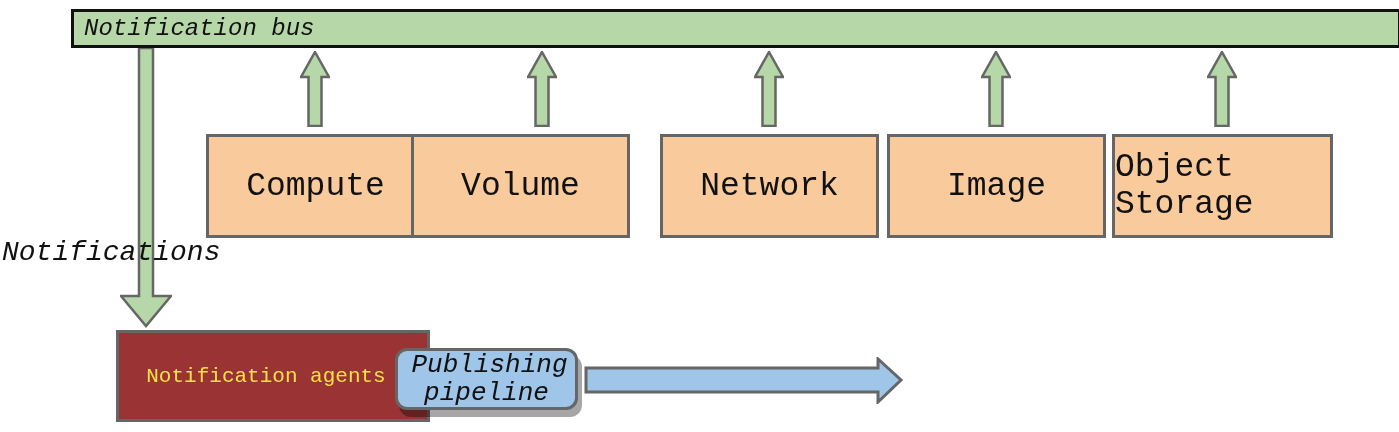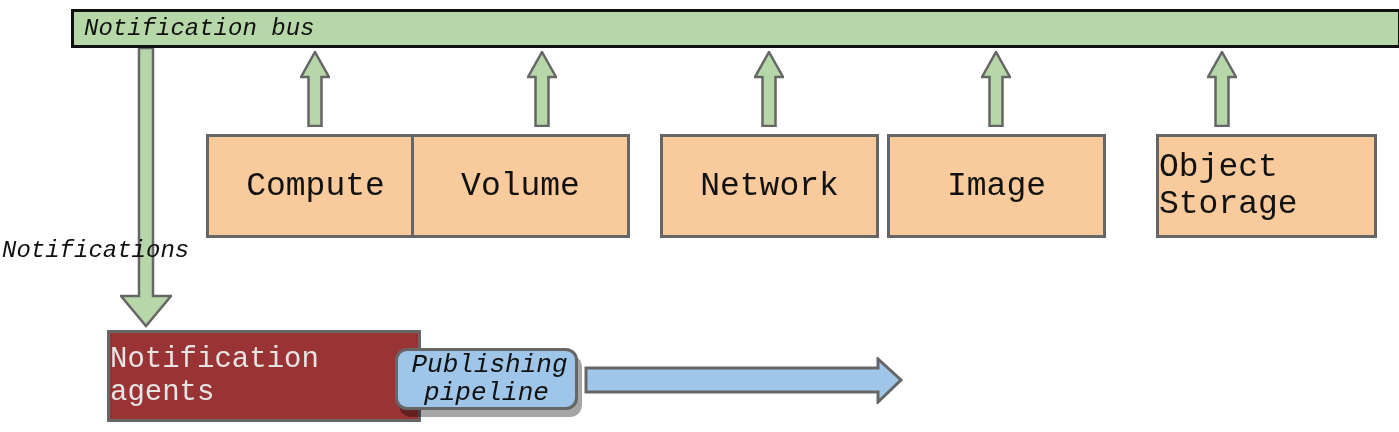--- a/index.html
+++ b/index.html
@@ -19,37 +19,37 @@
   .green-shape{fill:var(--green);stroke:var(--border);stroke-width:2.5;}
   .blue-shape{fill:var(--blue);stroke:var(--border);stroke-width:3;}
   .down-arrow{left:120px;top:48px;width:52px;height:280px;}
   .up-arrow{top:51px;width:30px;height:76px;}
   .up-arrow.a1{left:300px;} .up-arrow.a2{left:527px;} .up-arrow.a3{left:754px;}
   .up-arrow.a4{left:981px;} .up-arrow.a5{left:1207px;}
   .blue-arrow{left:584px;top:357px;width:320px;height:47px;}
   
   .notifications-label{
     position:absolute;left:2px;top:238px;width:130px;text-align:right;
-    font-style:italic;font-size:24px;line-height:1.1;
+    font-style:italic;font-size:28px;line-height:1.1;
   }
   
   .src{
     position:absolute;top:134px;width:213px;height:98px;
     background:var(--orange);border:3px solid var(--border);
     display:flex;align-items:center;justify-content:center;
     font-size:33px;
   }
   .src.b1{left:206px;} .src.b2{left:411px;} .src.b3{left:660px;}
-  .src.b4{left:887px;} .src.b5{left:1112px;width:215px;margin-left:44px;}
+  .src.b4{left:887px;} .src.b5{left:1112px;width:215px;}
   
   .agents{
-    position:absolute;left:107px;top:330px;width:294px;height:86px;
+    position:absolute;left:116px;top:330px;width:294px;height:86px;
     background:var(--red);border:3px solid var(--border);
     display:flex;align-items:center;justify-content:center;
-    color:#e5e5e5;font-size:29px;padding-right:14px;
+    color:#fde047;font-size:21px;padding-right:14px;
   }
   
   .pipeline{
     position:absolute;left:395px;top:348px;width:177px;height:56px;
     background:var(--blue);border:3px solid var(--border);border-radius:12px;
     box-shadow:4px 7px 0 rgba(0,0,0,0.35);
     display:flex;align-items:center;justify-content:center;text-align:center;
     font-style:italic;font-size:26px;line-height:1.08;
   }
   .pipeline span{display:block;width:150px;}

